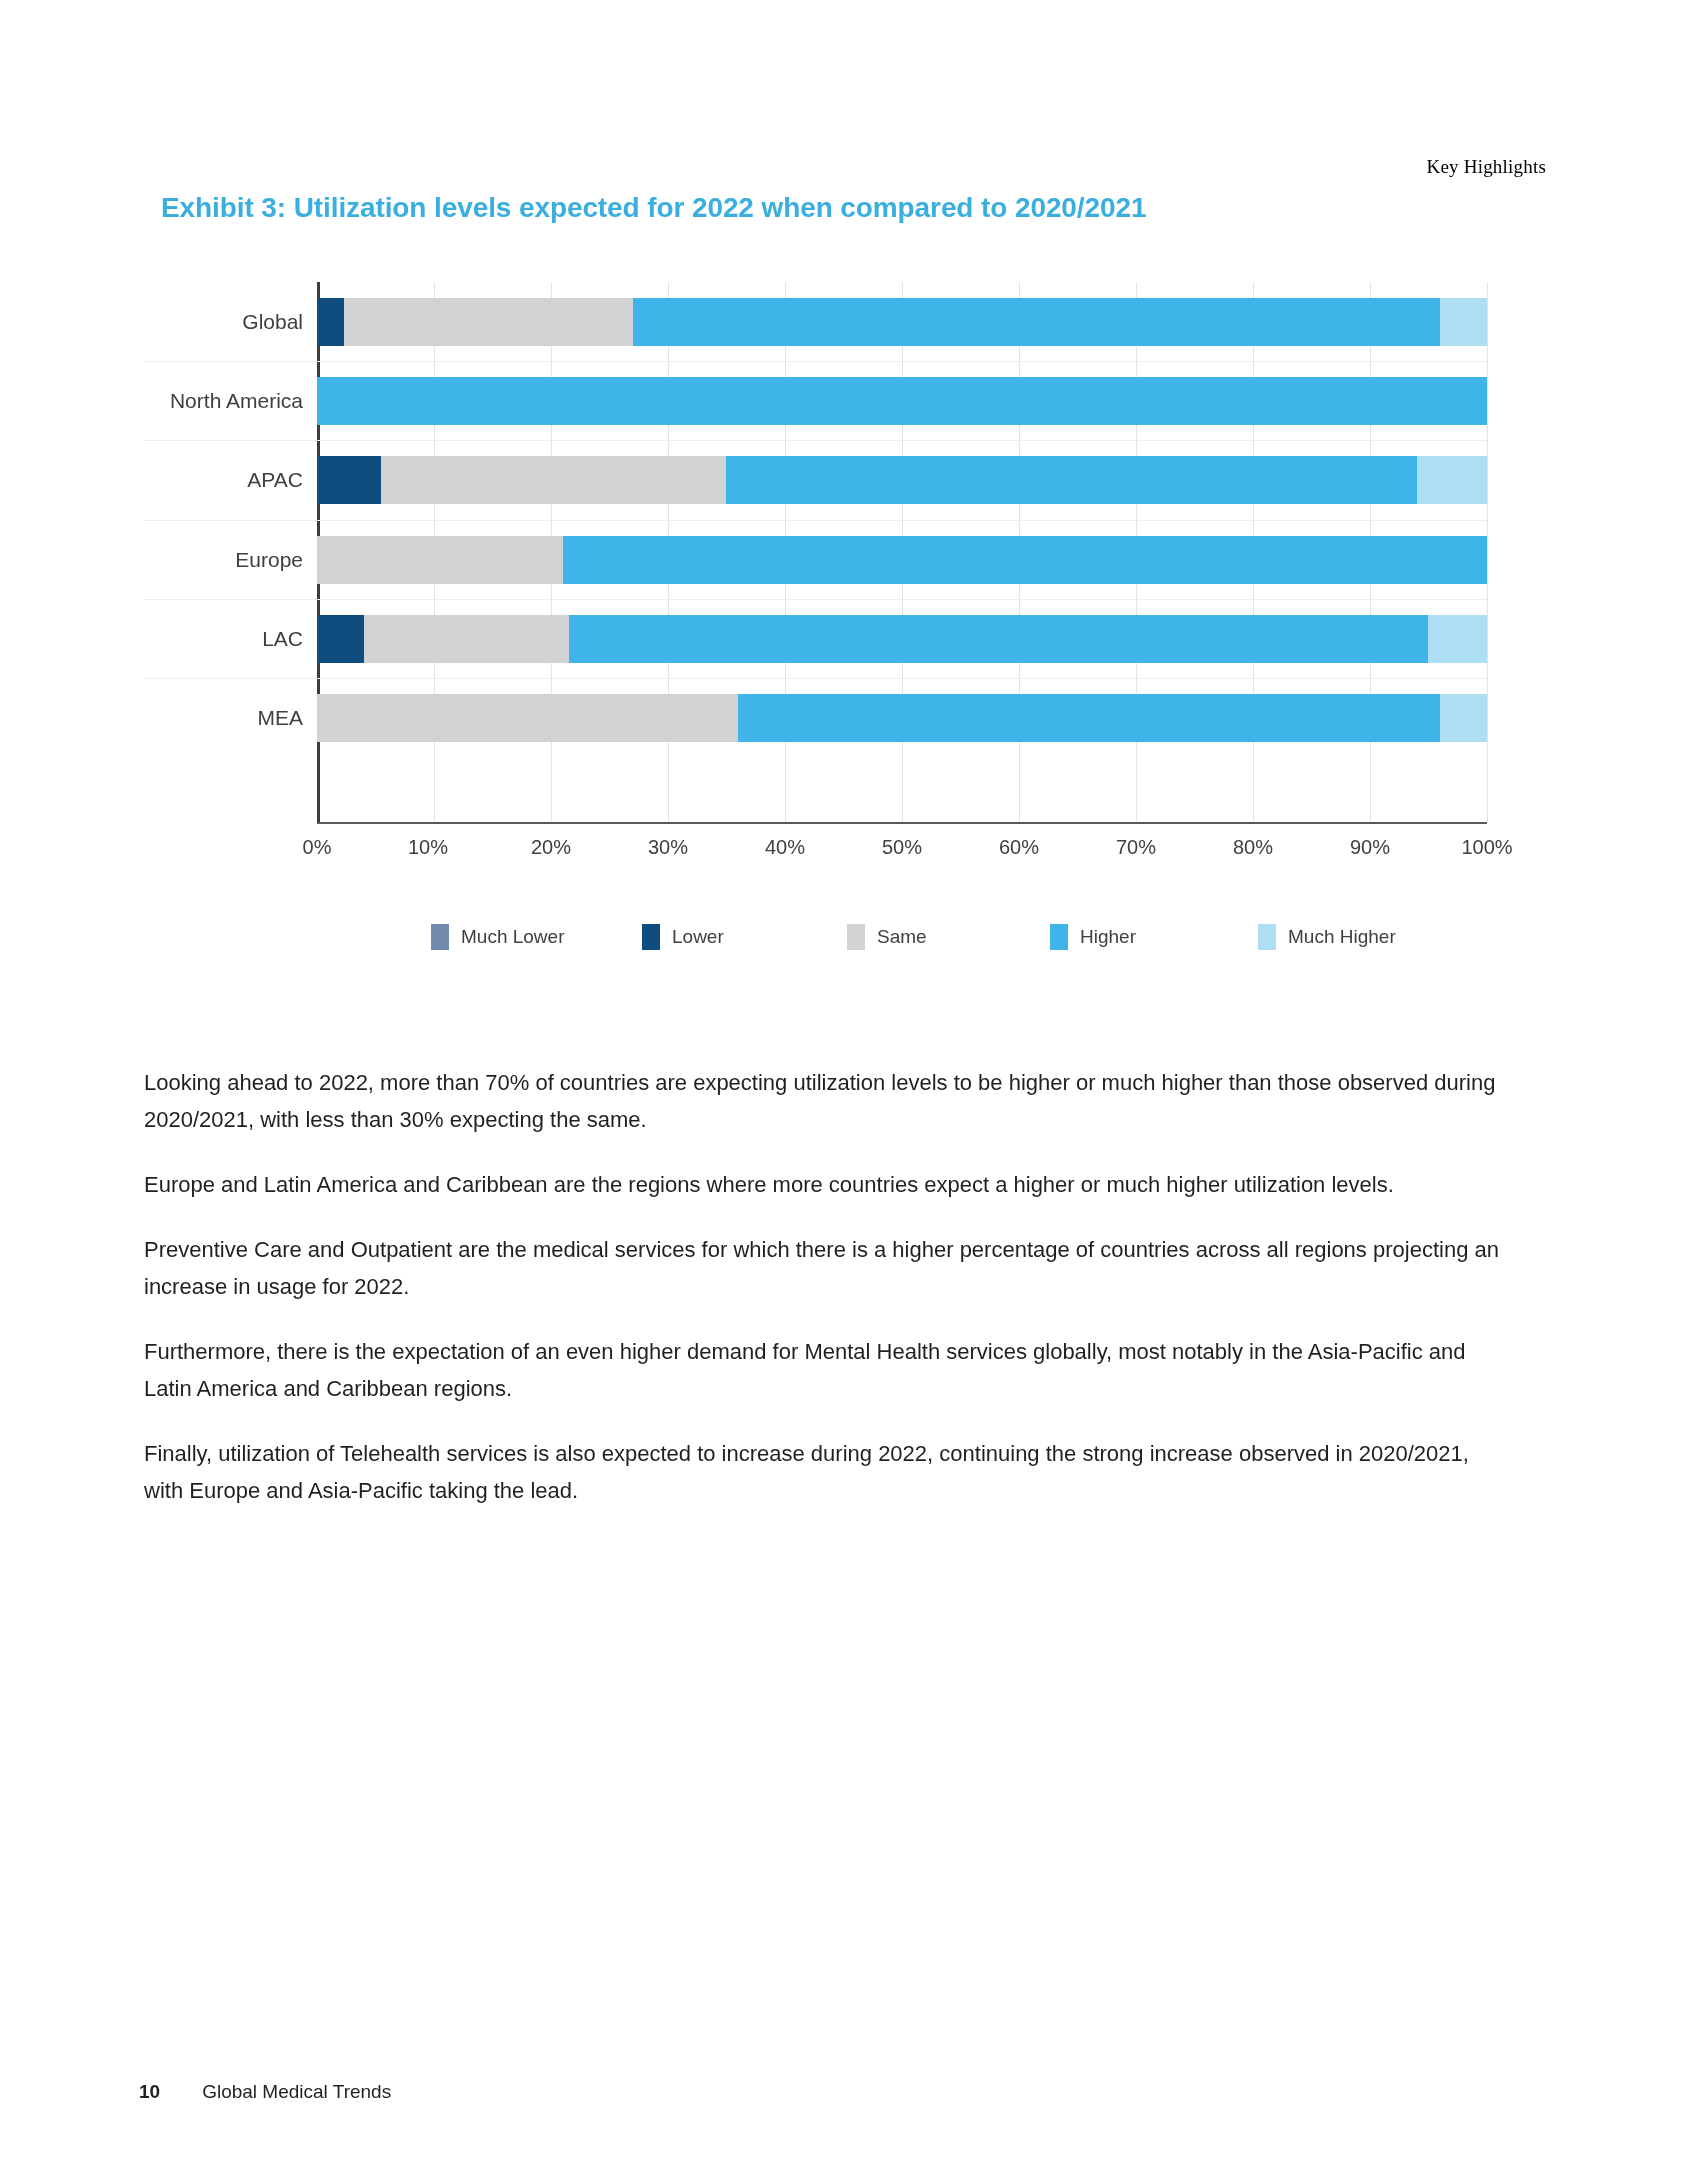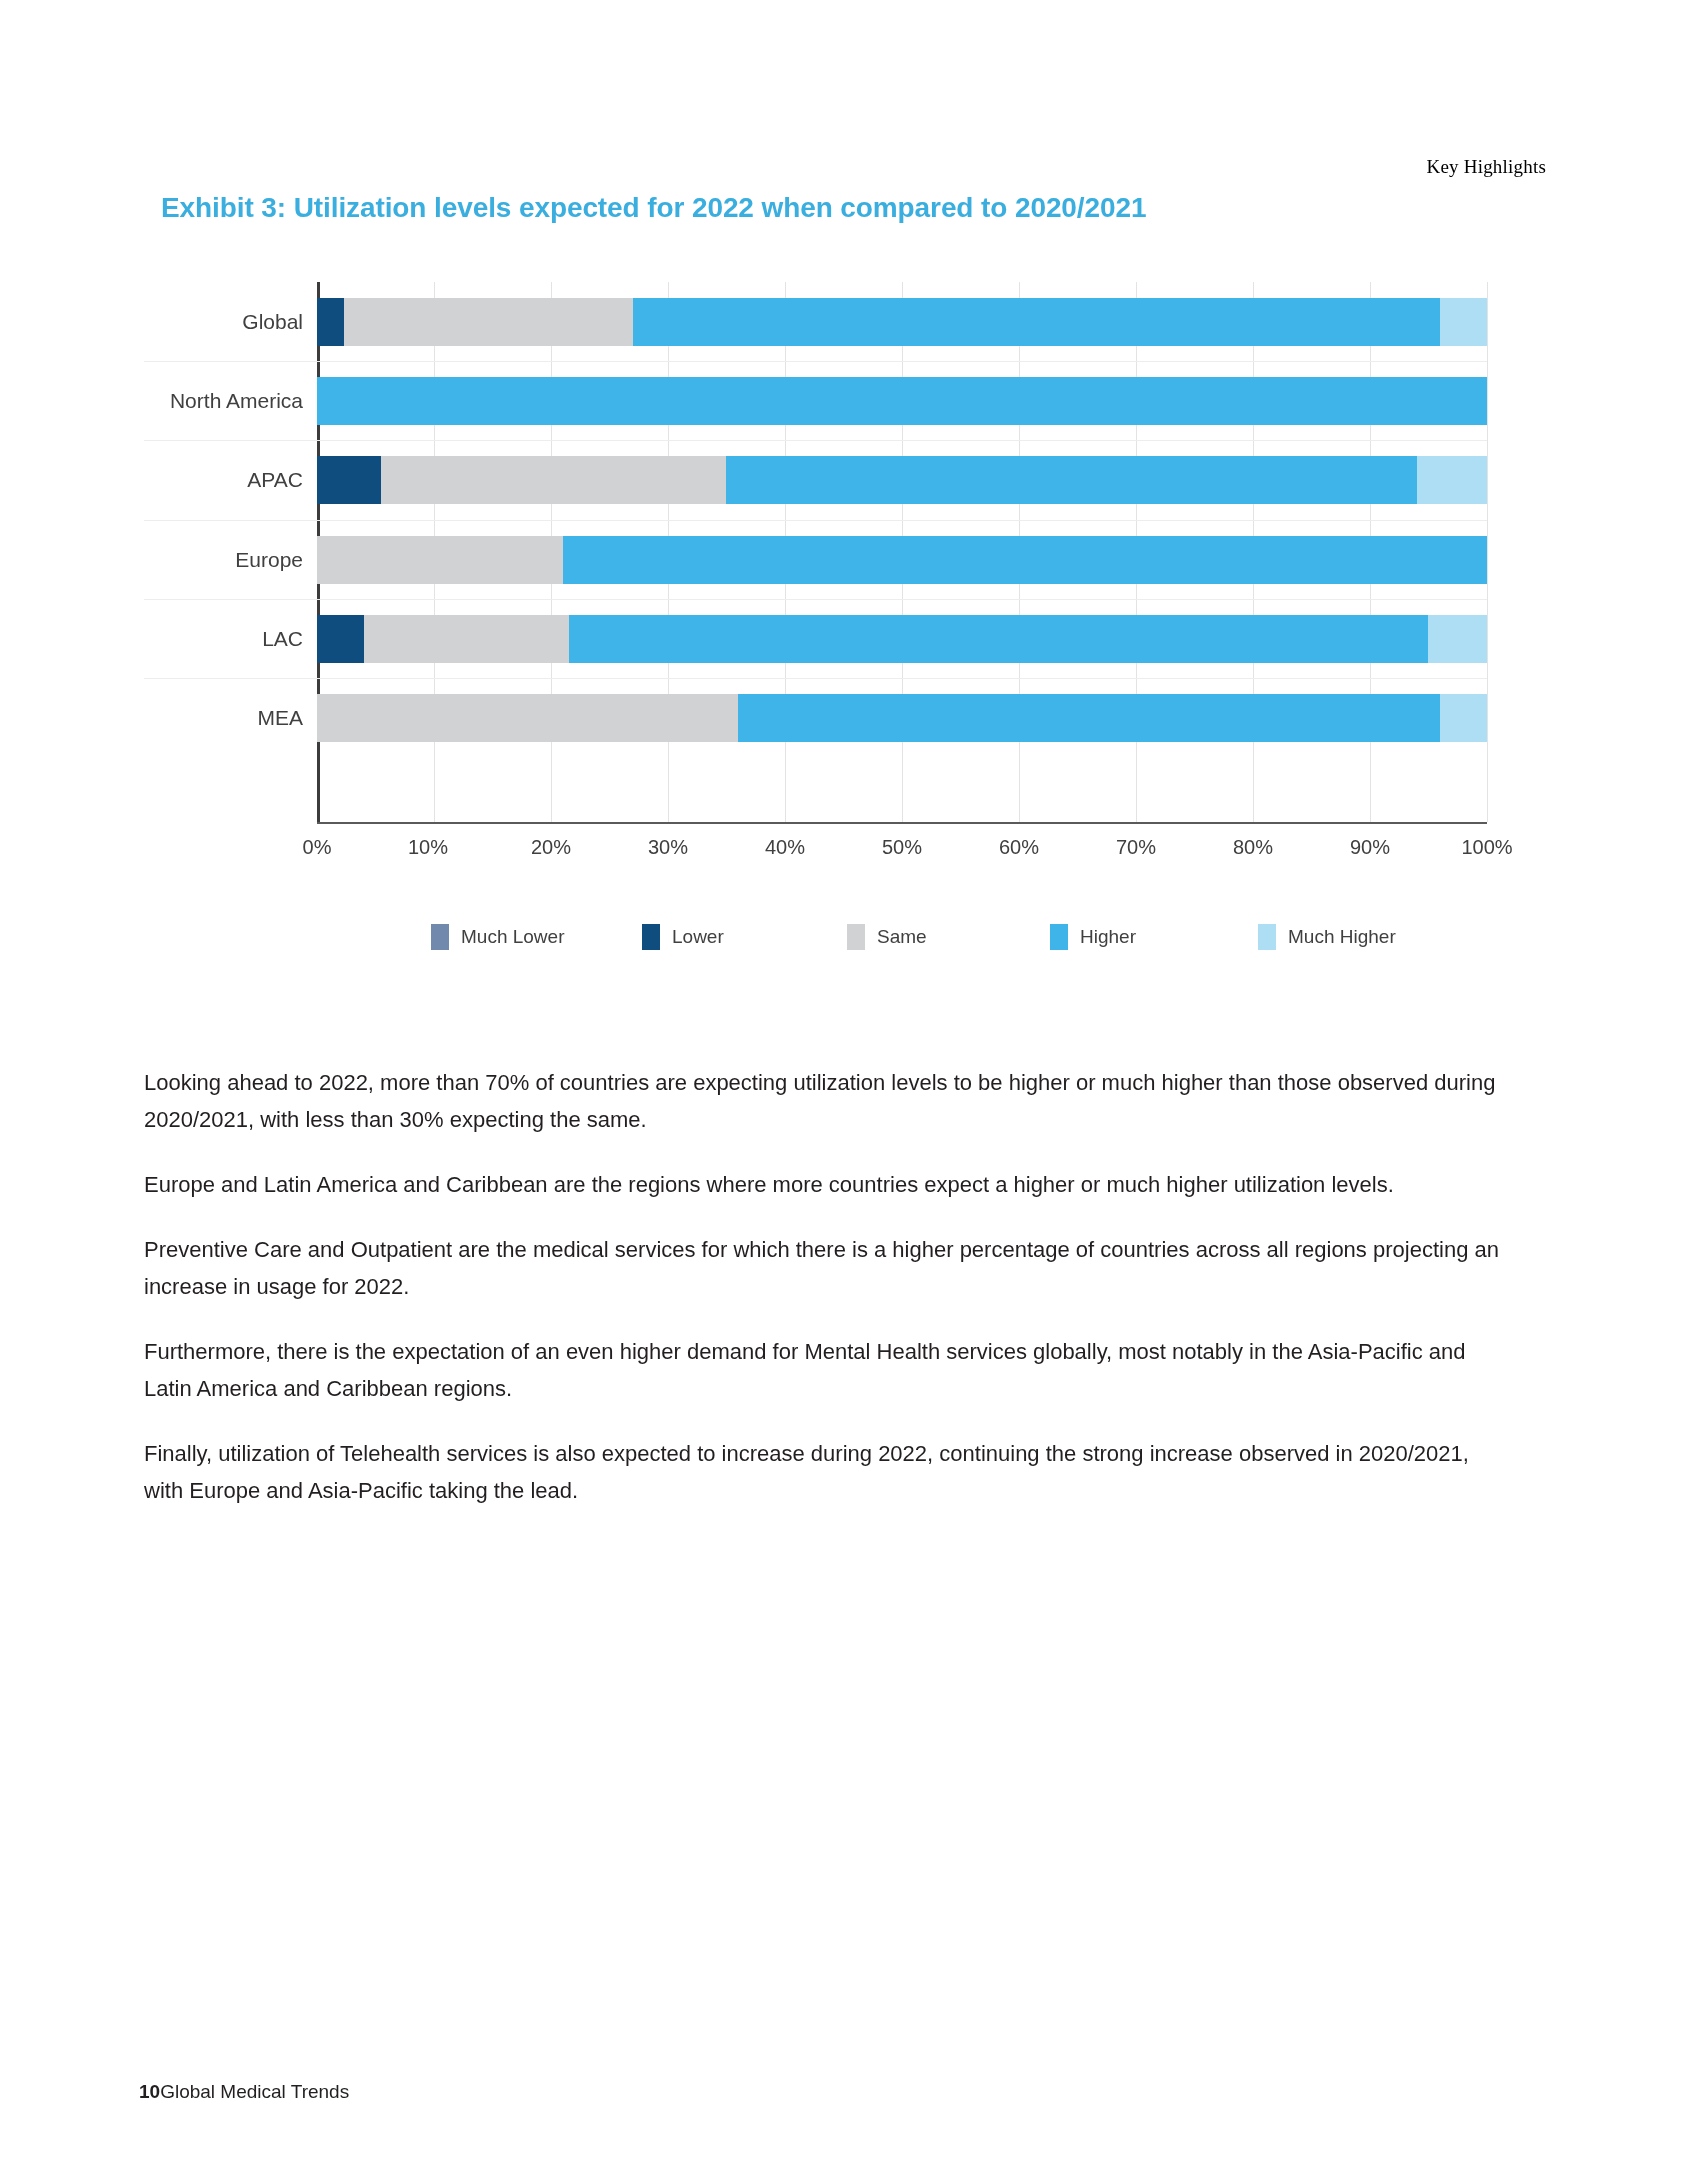--- a/index.html
+++ b/index.html
@@ -193,20 +193,21 @@
     color: #231f20;
   }
 
   
   .footer {
     position: absolute;
     left: 139px;
     bottom: 75px;
     display: flex;
     align-items: center;
+    gap: 42px;
   }
   .footer-page {
     font-size: 19px;
     font-weight: bold;
     color: #231f20;
   }
   .footer-title {
     font-size: 19px;
     color: #231f20;
   }

